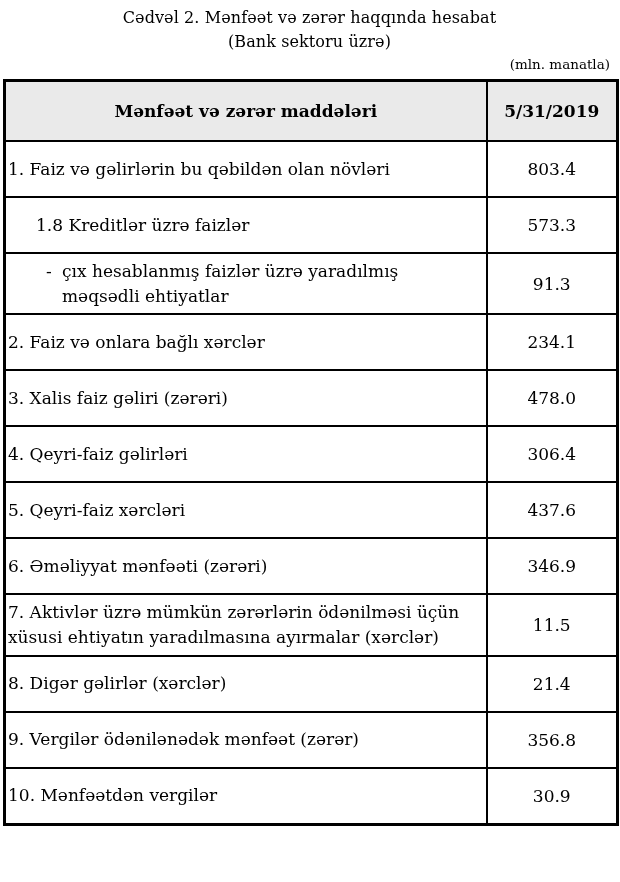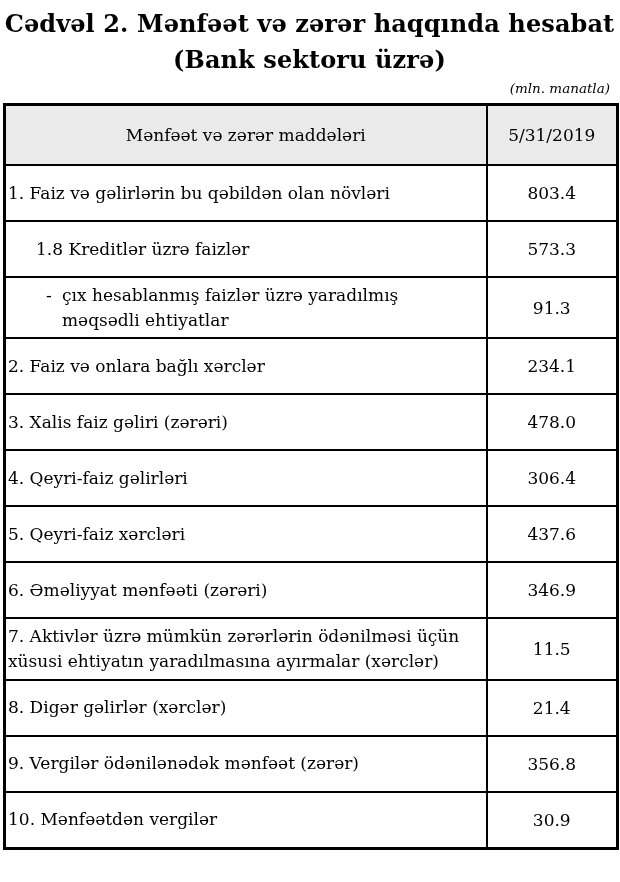--- a/index.html
+++ b/index.html
@@ -15,47 +15,46 @@
   .page {
     box-sizing: border-box;
     width: 620px;
     height: 882px;
     padding: 6px 4px 4px 3px;
     overflow: hidden;
   }
   .title-block { text-align: center; }
   .title-line1, .title-line2 {
     margin: 0;
-    font-size: 24px;
-    font-weight: bold;
+    font-size: 16px;
+    font-weight: normal;
     line-height: 1.5;
     letter-spacing: 0.1px;
   }
   .unit-note {
     text-align: right;
-    font-style: italic;
     font-size: 13.5px;
     margin: 2px 6px 7px 0;
   }
   table.pl-table {
     width: 613px;
     border-collapse: collapse;
     table-layout: fixed;
     border: 3px solid #000000;
   }
   .pl-table th, .pl-table td {
     border: 2px solid #000000;
   }
   col.c-label { width: 482px; }
   col.c-value { width: 131px; }
   .pl-table thead th {
     background: var(--header-bg, #eaeaea);
     height: 58px;
     font-size: 17px;
-    font-weight: normal;
+    font-weight: bold;
     text-align: center;
     vertical-align: middle;
     padding: 0 4px;
   }
   .label-cell {
     font-size: 17px;
     line-height: 1.45;
     padding: 5px 8px 5px 2px;
     height: 44px;
     vertical-align: middle;

